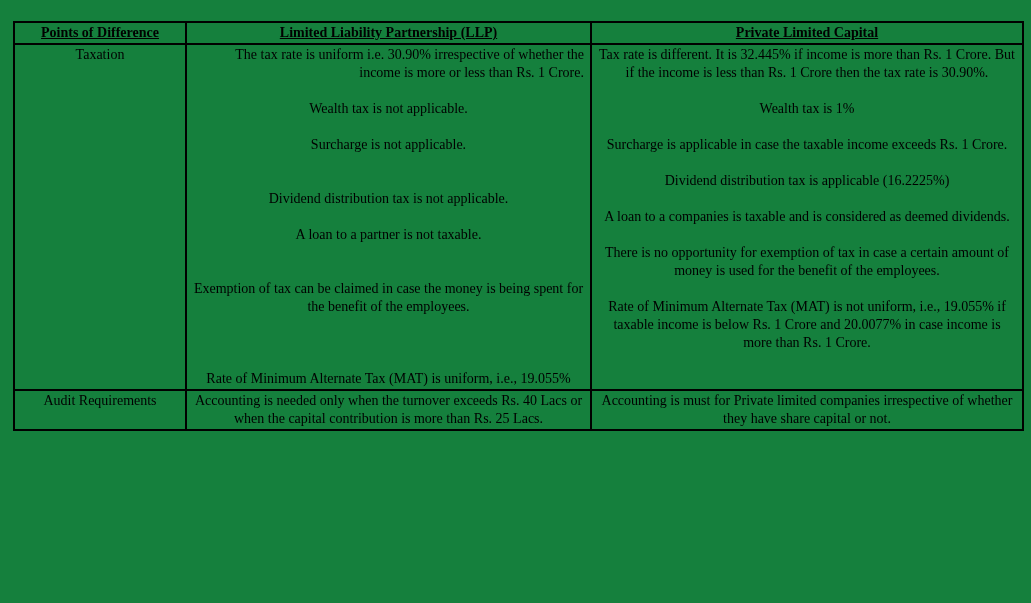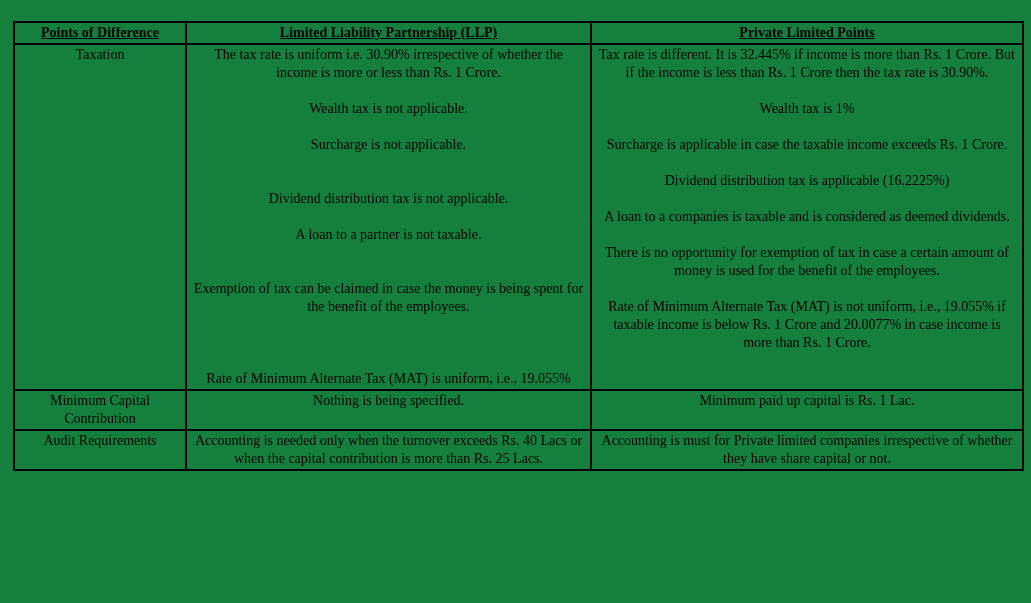--- a/index.html
+++ b/index.html
@@ -55,30 +55,30 @@
   <table class="comparison">
     <colgroup>
       <col class="c1">
       <col class="c2">
       <col class="c3">
     </colgroup>
     <thead>
       <tr>
         <th>Points of Difference</th>
         <th>Limited Liability Partnership (LLP)</th>
-        <th>Private Limited Points</th>
+        <th>Private Limited Capital</th>
       </tr>
     </thead>
     <tbody>
         <tr>
           <td>
             <div class="para">Taxation</div>
           </td>
           <td>
-            <div class="para" style="text-align: center;">The tax rate is uniform i.e. 30.90% irrespective of whether the income is more or less than Rs. 1 Crore.</div>
+            <div class="para" style="text-align: right;">The tax rate is uniform i.e. 30.90% irrespective of whether the income is more or less than Rs. 1 Crore.</div>
             <div class="para"></div>
             <div class="para">Wealth tax is not applicable.</div>
             <div class="para"></div>
             <div class="para">Surcharge is not applicable.</div>
             <div class="para"></div>
             <div class="para"></div>
             <div class="para">Dividend distribution tax is not applicable.</div>
             <div class="para"></div>
             <div class="para">A loan to a partner is not taxable.</div>
             <div class="para"></div>
@@ -100,31 +100,20 @@
             <div class="para"></div>
             <div class="para">A loan to a companies is taxable and is considered as deemed dividends.</div>
             <div class="para"></div>
             <div class="para">There is no opportunity for exemption of tax in case a certain amount of money is used for the benefit of the employees.</div>
             <div class="para"></div>
             <div class="para">Rate of Minimum Alternate Tax (MAT) is not uniform, i.e., 19.055% if taxable income is below Rs. 1 Crore and 20.0077% in case income is more than Rs. 1 Crore.</div>
           </td>
         </tr>
         <tr>
           <td>
-            <div class="para">Minimum Capital Contribution</div>
-          </td>
-          <td>
-            <div class="para">Nothing is being specified.</div>
-          </td>
-          <td>
-            <div class="para">Minimum paid up capital is Rs. 1 Lac.</div>
-          </td>
-        </tr>
-        <tr>
-          <td>
             <div class="para">Audit Requirements</div>
           </td>
           <td>
             <div class="para">Accounting is needed only when the turnover exceeds Rs. 40 Lacs or when the capital contribution is more than Rs. 25 Lacs.</div>
           </td>
           <td>
             <div class="para">Accounting is must for Private limited companies irrespective of whether they have share capital or not.</div>
           </td>
         </tr>
       </tbody>

